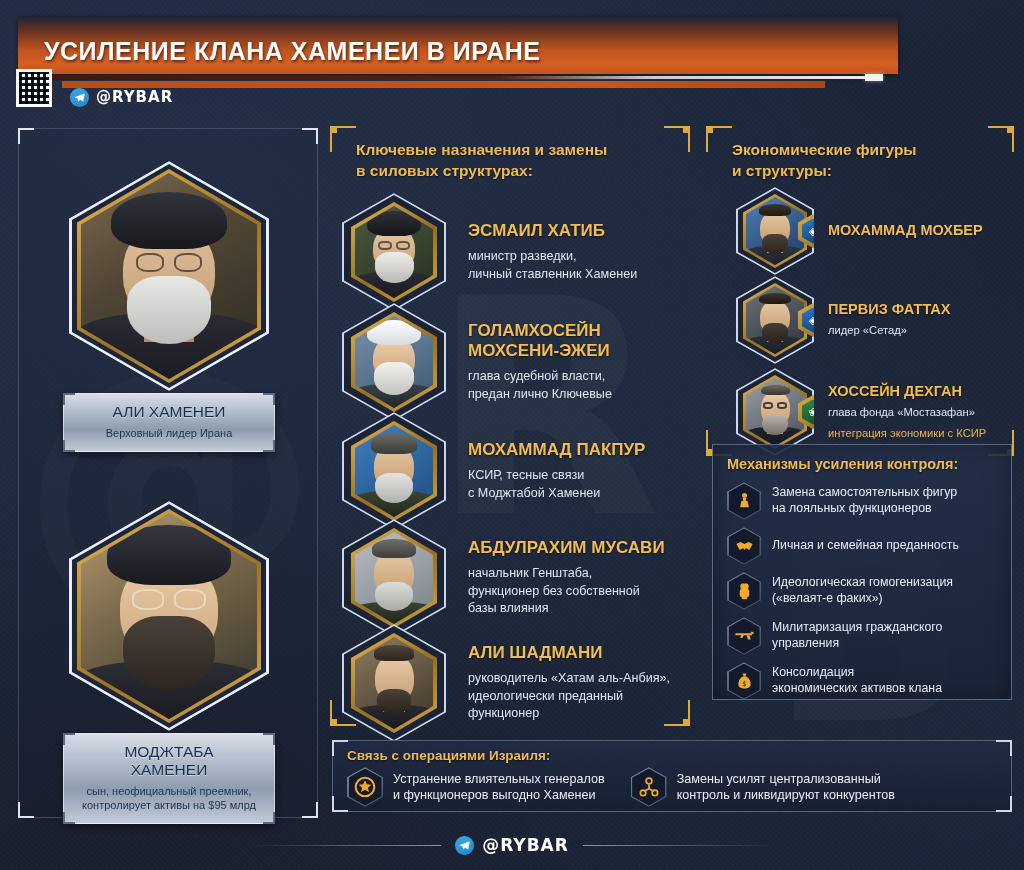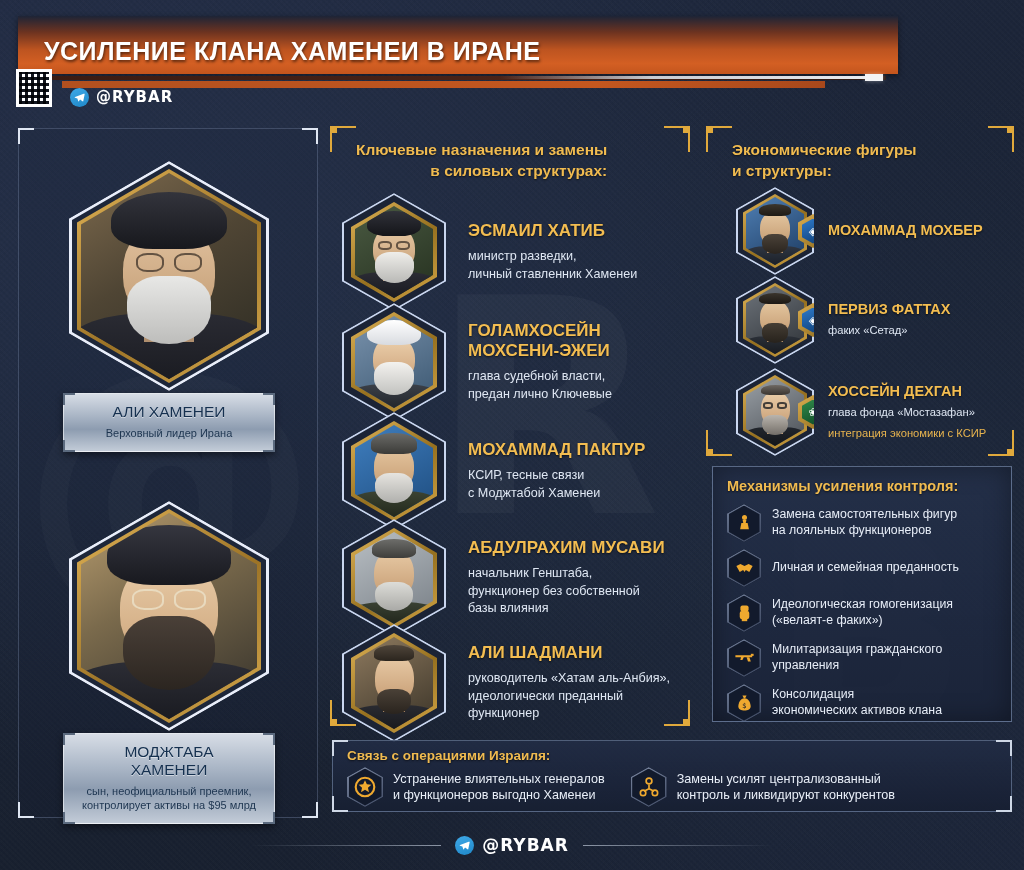--- a/index.html
+++ b/index.html
@@ -263,21 +263,21 @@
     width: 22px; height: 25px;
     clip-path: polygon(50% 0%,100% 25%,100% 75%,50% 100%,0% 75%,0% 25%);
     display:flex; align-items:center; justify-content:center;
     font-size: 11px; color:#fff;
   }
   .bi.blue { background: linear-gradient(160deg,#2d79c9,#0f3f77); }
   .bi.green{ background: linear-gradient(160deg,#2f8a4a,#0f4b27); }
 
   
   #mech {
-    position: absolute; left: 712px; top: 466px;
+    position: absolute; left: 712px; top: 444px;
     width: 300px; height: 256px;
     border: 1px solid rgba(150,172,208,.5);
     background: linear-gradient(180deg, rgba(36,48,74,.88), rgba(26,35,56,.9));
     box-shadow: inset 0 0 26px rgba(0,0,0,.35);
     overflow: hidden;
   }
   #mech::before {
     content:""; position:absolute; inset:0;
     background-image:
       linear-gradient(115deg, rgba(255,255,255,.05) 0 1px, rgba(0,0,0,0) 1px 38px),
@@ -441,21 +441,21 @@
         <span class="crn tr"></span>
         <span class="crn bl"></span>
         <span class="crn br"></span>
       <div class="pname" style="white-space:pre-line">МОДЖТАБА
 ХАМЕНЕИ</div>
       <div class="prole" style="white-space:pre-line">сын, неофициальный преемник,
 контролирует активы на $95 млрд</div>
     </div>
   </div>
 
-  <div class="colbox" style="left:330px; top:126px; width:360px; height:600px;text-align:right;">
+  <div class="colbox" style="left:330px; top:126px; width:360px; height:600px;">
     <span class="gbrk tl" style="left:0;top:0;"></span>
     <span class="gbrk tr" style="right:0;top:0;"></span>
     <span class="gbrk bl" style="left:0;bottom:0;"></span>
     <span class="gbrk br" style="right:0;bottom:0;"></span>
     <div class="col-title" style="position:absolute;left:26px;top:14px;">Ключевые назначения и замены
 в силовых структурах:</div>
   </div>
 
   <div class="prow" style="left:342px; top:193px;">
     <div class="hex-sm">
@@ -624,21 +624,21 @@
         <div class="turban" style="left:23%;top:10%;width:54%;height:17%;background:linear-gradient(180deg,#3a342c,#1d1914);border-radius:50% 50% 30% 30%"></div>
         <div class="beard" style="left:27%;top:55%;width:46%;height:29%;background:linear-gradient(180deg,#453d34,#27221c)"></div>
       </div>
         </div>
       <div class="badge-hex">
           <span class="bi blue">◈</span>
         </div>
     </div>
     <div class="pinfo">
       <div class="pname-g">ПЕРВИЗ ФАТТАХ</div>
-      <div class="pdesc">факих «Сетад»</div>
+      <div class="pdesc">лидер «Сетад»</div>
     </div>
   </div>
 
   <div class="prow rrow" style="left:736px; top:368px;">
     <div class="hex-sm">
       <div class="r1"></div>
         <div class="r2"></div>
         <div class="r3"></div>
       <div class="ph">
           <div class="face">

